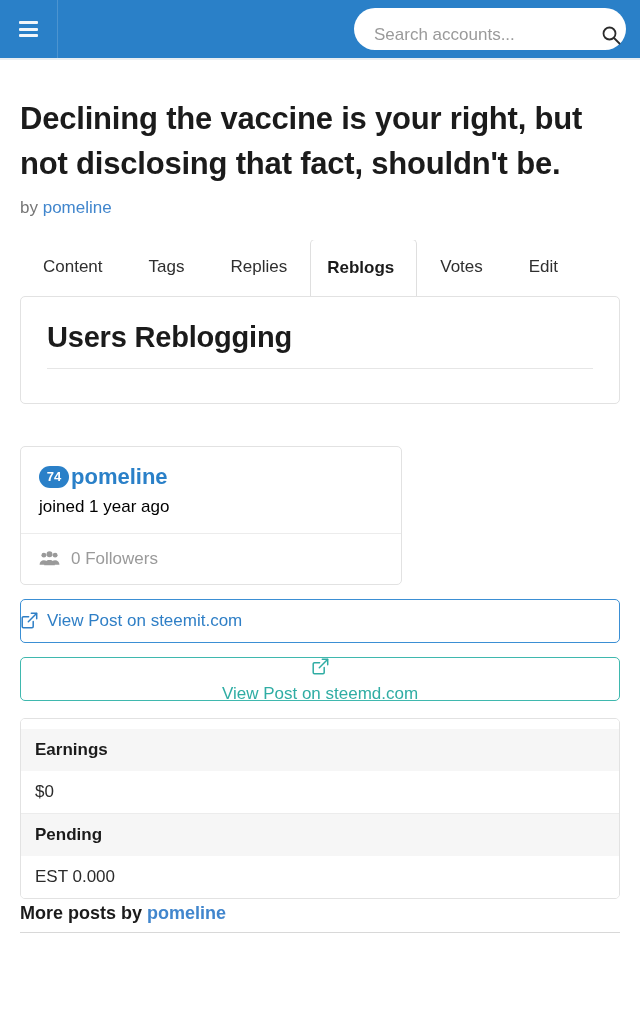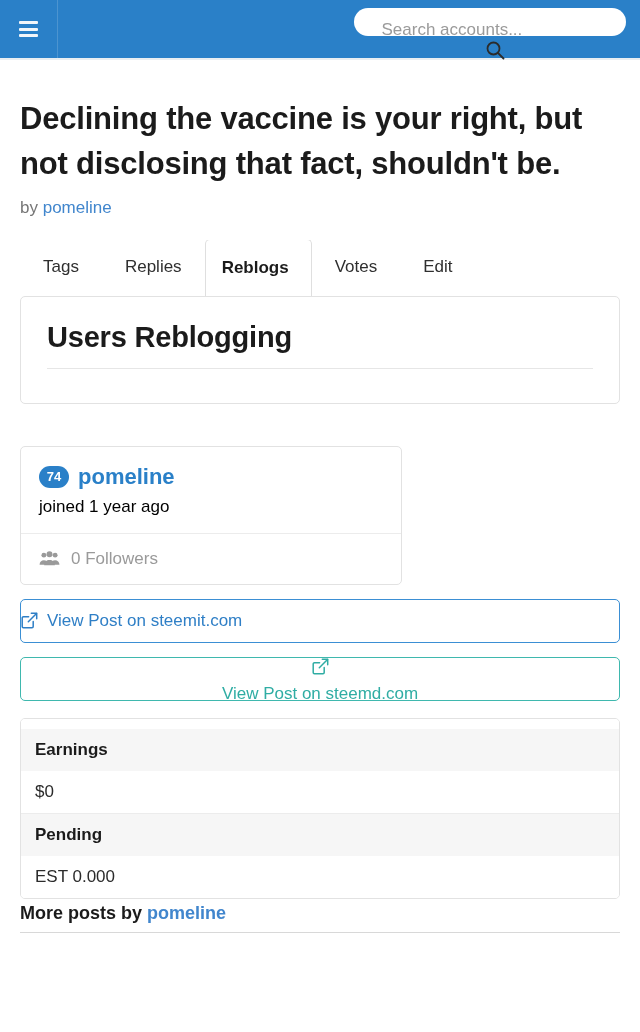--- a/index.html
+++ b/index.html
@@ -42,27 +42,26 @@
     width: 100%;
     background: #f2f6fa;
     border-radius: 1px;
   }
   .nav-spacer { flex: 1; }
   .search-wrap {
     position: absolute;
     right: 14px;
     top: 8px;
     width: 272px;
-    height: 28px;
+    height: 42px;
     background: #ffffff;
     border-radius: 21px;
     display: flex;
     align-items: center;
     padding: 12px 16px 0 20px;
-    flex-direction: column;
   }
   .search-input {
     flex: 1;
     border: 0;
     outline: 0;
     background: transparent;
     font-family: "Liberation Sans", sans-serif;
     font-size: 17px;
     color: #444;
     padding: 0;
@@ -159,21 +158,21 @@
     width: 382px;
     border: 1px solid #e2e2e2;
     border-radius: 5px;
     background: #fff;
     overflow: hidden;
   }
   .user-card-body { padding: 17px 18px 16px 18px; }
   .user-name-row {
     display: flex;
     align-items: center;
-    gap: 9px;
+    gap: 2px;
   }
   .rep-badge {
     display: inline-flex;
     align-items: center;
     justify-content: center;
     min-width: 30px;
     height: 22px;
     padding: 0 6px;
     background: #2a80c8;
     color: #fff;
@@ -303,20 +302,21 @@
 <div class="page">
 
   <h1 class="post-title">Declining the vaccine is your right, but not disclosing that fact, shouldn't be.</h1>
 
   <div class="byline">
     <span>by</span>
     <a href="#">pomeline</a>
   </div>
 
   <div class="tabs">
+    <div class="tab">Content</div>
     <div class="tab">Tags</div>
     <div class="tab">Replies</div>
     <div class="tab active">Reblogs</div>
     <div class="tab">Votes</div>
     <div class="tab">Edit</div>
   </div>
 
   <div class="panel">
     <div class="panel-heading">Users Reblogging</div>
     <hr class="panel-rule">

